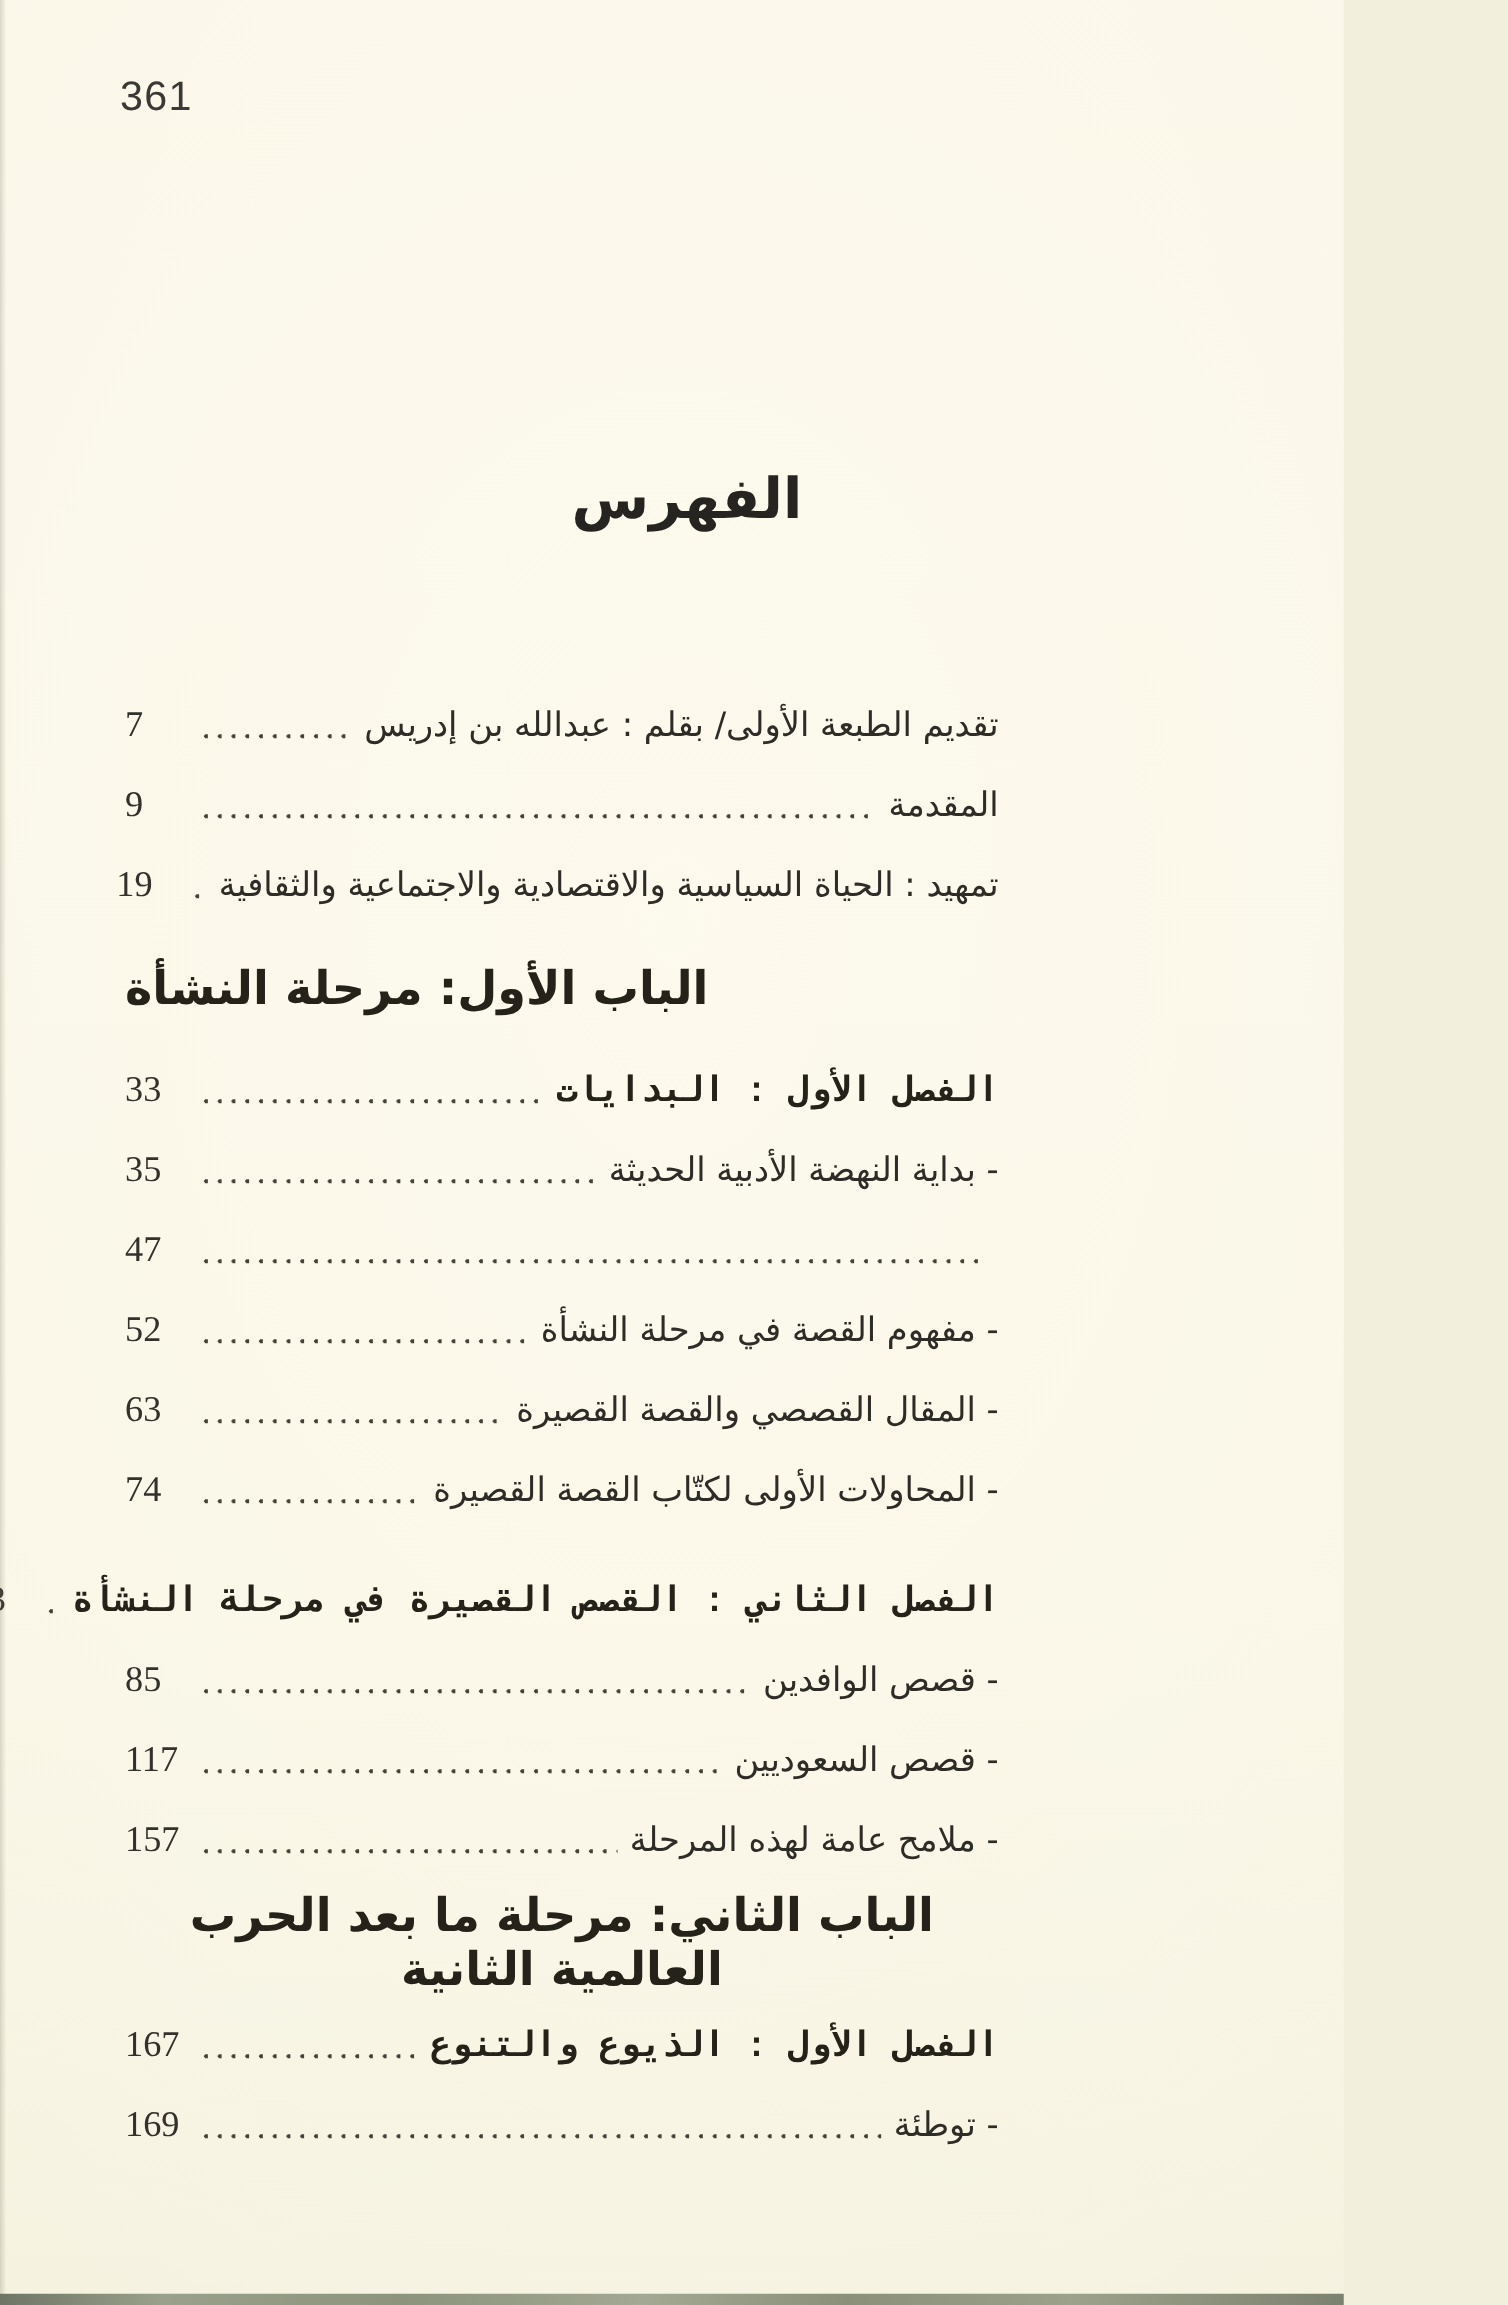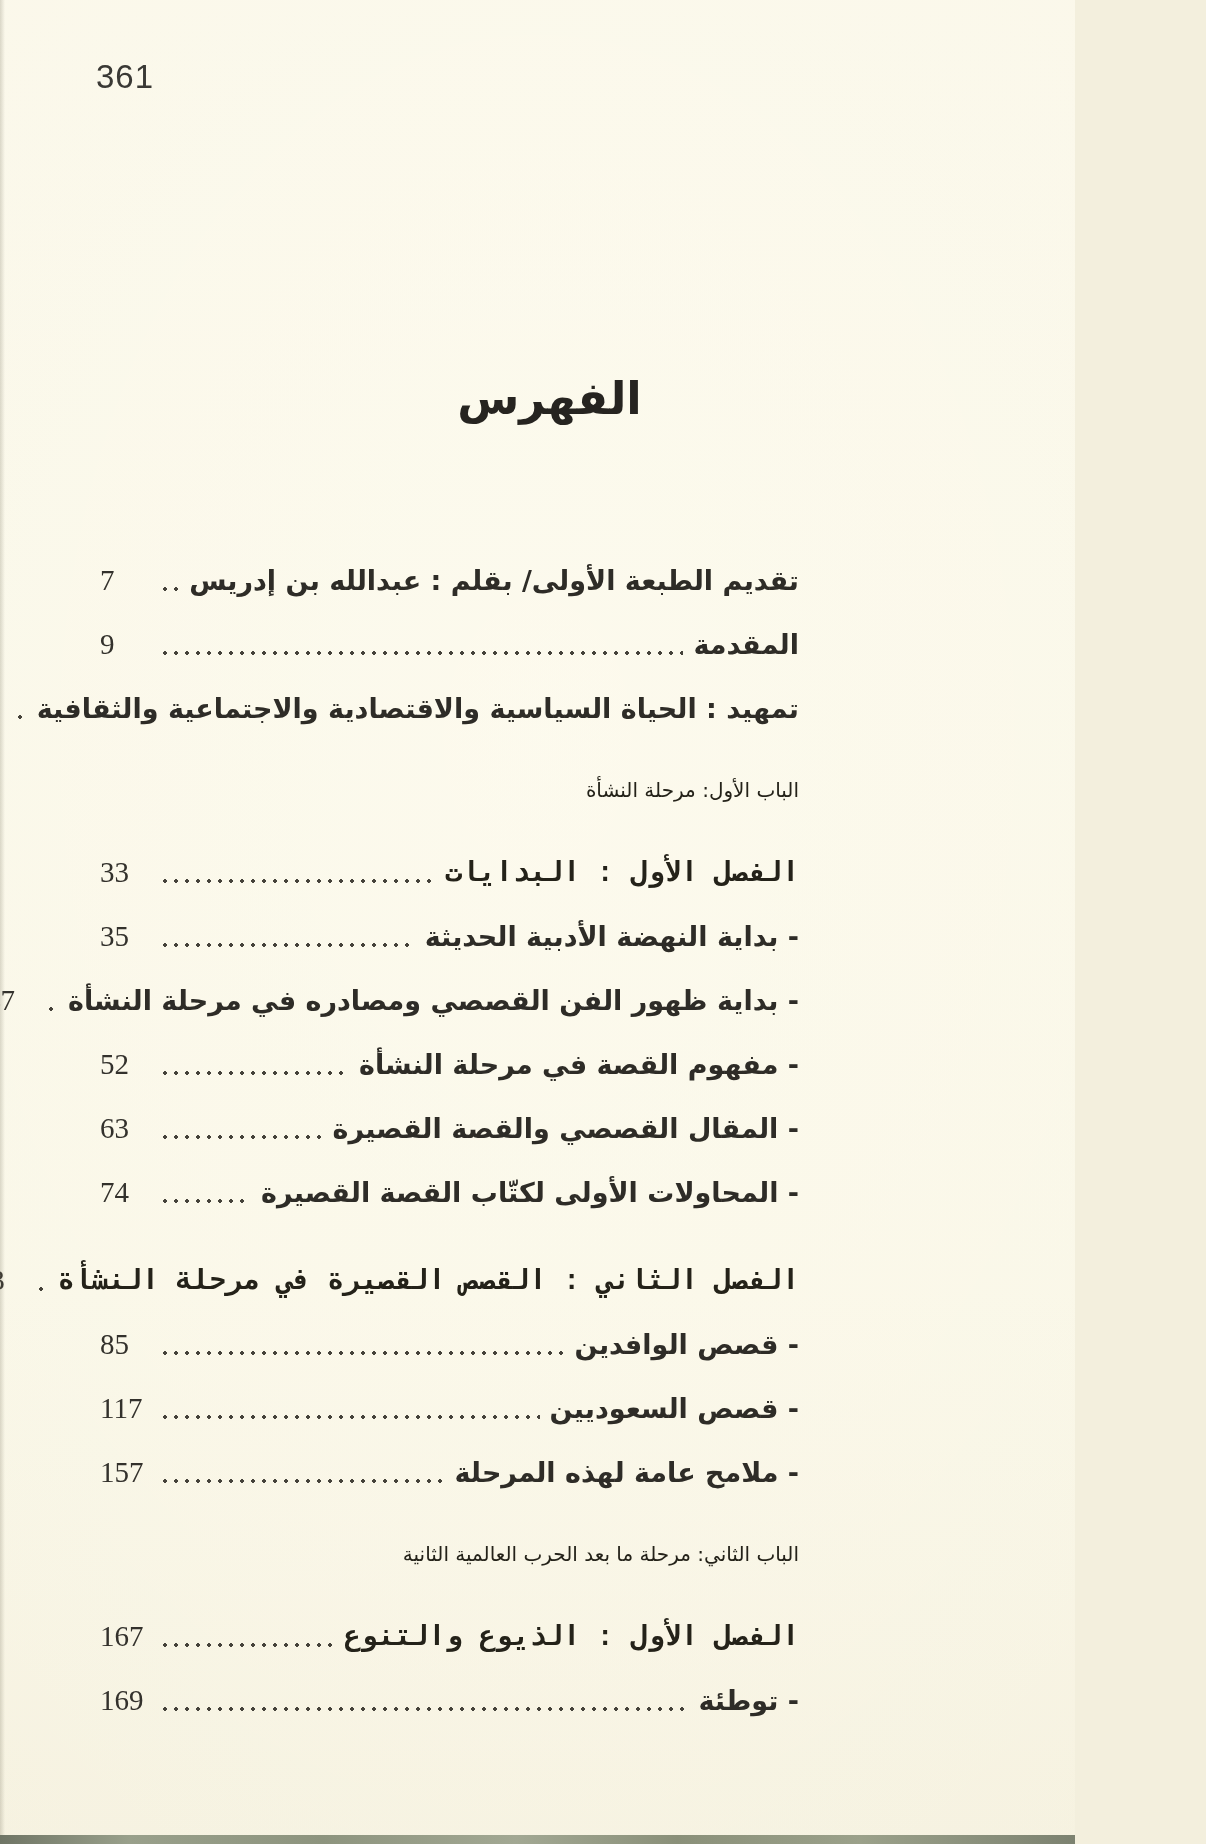--- a/index.html
+++ b/index.html
@@ -31,41 +31,41 @@
     position: absolute; top: 548px; left: 100px; right: 276px;
     direction: rtl;
   }
   .toc-row {
     display: flex; align-items: center;
     height: 64px;
     font-size: 27px; color: #2e2c27;
   }
   .toc-row.bold .label { font-weight: bold; font-size: 28px; color: #242219; font-family: Liberation Mono, monospace; }
   .toc-row.gap-before { margin-top: 24px; }
-  .label { white-space: nowrap; font-weight: bold; }
+  .label { white-space: nowrap; }
   .dots {
     flex: 1 1 auto;
     height: 8px;
     position: relative; top: 9px;
     margin: 0 10px 0 8px;
     background-image: radial-gradient(circle 1.7px at 5px 4px, #45423a 98%, rgba(0,0,0,0));
     background-size: 11px 8px;
     background-repeat: repeat-x;
     min-width: 12px;
   }
   .pagenum {
     font-family: "Liberation Serif", serif;
     font-size: 29px; color: #33312c;
     min-width: 52px; text-align: left;
     direction: ltr;
   }
   .toc-heading {
     height: 100px;
-    display: flex; align-items: center; justify-content: flex-start;
-    font-size: 20px; font-weight: normal; color: #242219;
+    display: flex; align-items: center; justify-content: flex-end;
+    font-size: 37px; font-weight: bold; color: #242219;
     text-align: center;
   }
   .scan-edge-bottom {
     position: absolute; bottom: 0; left: 0; right: 0;
     height: 9px;
     background: linear-gradient(to right,
       #6f7565 0%, #99a08b 12%, #8d947e 30%, #a2a893 48%,
       #8a9079 63%, #9ba18a 80%, #7c8270 100%);
   }
   .scan-edge-left {
@@ -109,21 +109,20 @@
     <span class="pagenum">33</span>
   </div>
 
   <div class="toc-row">
     <span class="label">- بداية النهضة الأدبية الحديثة</span>
     <span class="dots"></span>
     <span class="pagenum">35</span>
   </div>
 
   <div class="toc-row">
-    <span class="label">- بداية ظهور الفن القصصي ومصادره في مرحلة النشأة</span>
     <span class="dots"></span>
     <span class="pagenum">47</span>
   </div>
 
   <div class="toc-row">
     <span class="label">- مفهوم القصة في مرحلة النشأة</span>
     <span class="dots"></span>
     <span class="pagenum">52</span>
   </div>
 

